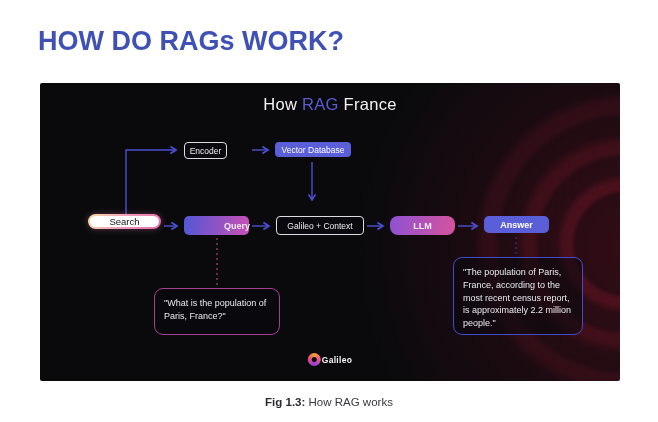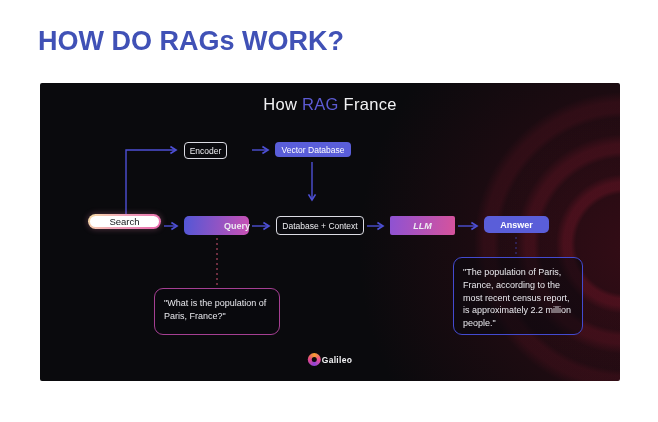--- a/index.html
+++ b/index.html
@@ -48,22 +48,22 @@
     border-radius: 4px; white-space: nowrap;
   }
   .outline { background: #0a0a0e; border: 1px solid #dcdce4; }
   .solid { background: #5a5ed9; color: #ffffff; }
   .bold { font-weight: 700; font-size: 9px; }
   .n-encoder { left: 144px; top: 59px; width: 43px; height: 17px; }
   .n-vdb     { left: 235px; top: 59px; width: 76px; height: 15px; }
   .n-query   { left: 144px; top: 133px; width: 65px; height: 19px; border-radius: 5px;
                background: linear-gradient(95deg, #5357d6, #c951b4); padding-left: 41px; }
   .n-qc      { left: 236px; top: 133px; width: 88px; height: 19px; }
-  .n-llm     { left: 350px; top: 133px; width: 65px; height: 19px; border-radius: 2px;
-               background: linear-gradient(95deg, #8e52d3, #d6539c); font-style: italic; }
+  .n-llm     { left: 350px; top: 133px; width: 65px; height: 19px; border-radius: 8px;
+               background: linear-gradient(95deg, #8e52d3, #d6539c); }
   .n-answer  { left: 444px; top: 133px; width: 65px; height: 17px; border-radius: 5px; }
   .searchwrap {
     position: absolute; left: 48px; top: 131px; width: 73px; height: 15px;
     padding: 2px; border-radius: 8px;
     background: linear-gradient(130deg, #f6dfa6, #f0a0b8 45%, #e766ab);
     box-shadow: 0 0 6px rgba(240,140,180,0.35);
   }
   .searchinner {
     width: 100%; height: 100%;
     background: #ffffff; border-radius: 6px;
@@ -128,28 +128,29 @@
       <path d="M 476 154 V 172" fill="none" stroke="#464cc9" stroke-width="1" stroke-dasharray="2,3" opacity="0.7"></path>
     </svg>
 
     <div class="node outline n-encoder">Encoder</div>
     <div class="node solid n-vdb">Vector Database</div>
 
     <div class="searchwrap">
       <div class="searchinner">Search</div>
     </div>
     <div class="node bold n-query">Query</div>
-    <div class="node outline n-qc">Database + Context</div>
+    <div class="node outline n-qc">Galileo + Context</div>
     <div class="node bold n-llm">LLM</div>
     <div class="node solid bold n-answer">Answer</div>
 
     <div class="quote quote-pink">"What is the population of Paris, France?"</div>
     <div class="quote quote-blue">"The population of Paris, France, according to the most recent census report, is approximately 2.2 million people."</div>
 
     <div class="logo">
       <span class="logo-icon"></span>
       <span class="logo-text">Galileo</span>
     </div>
 
   </div>
 
+  <div class="caption"><span class="cap-b">Fig 1.3:</span><span> How RAG works</span></div>
 
 </div>
 
 </body></html>

